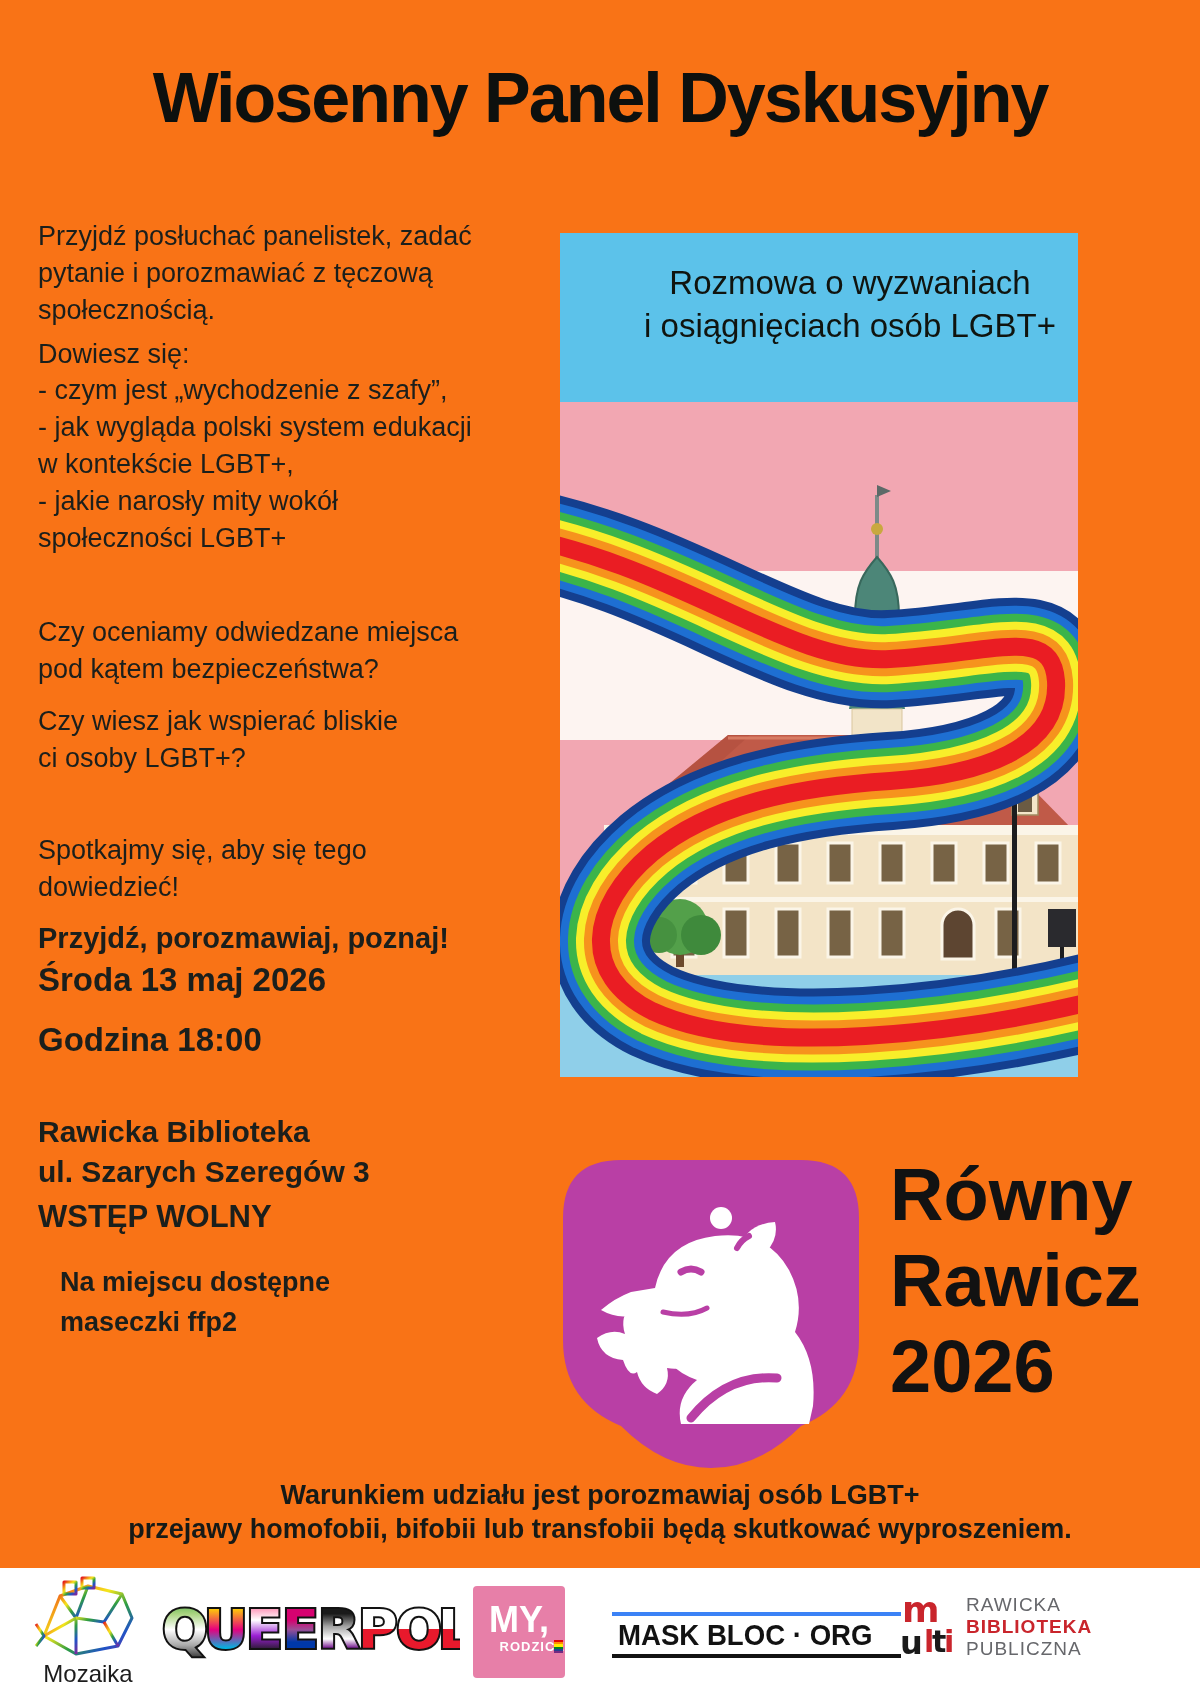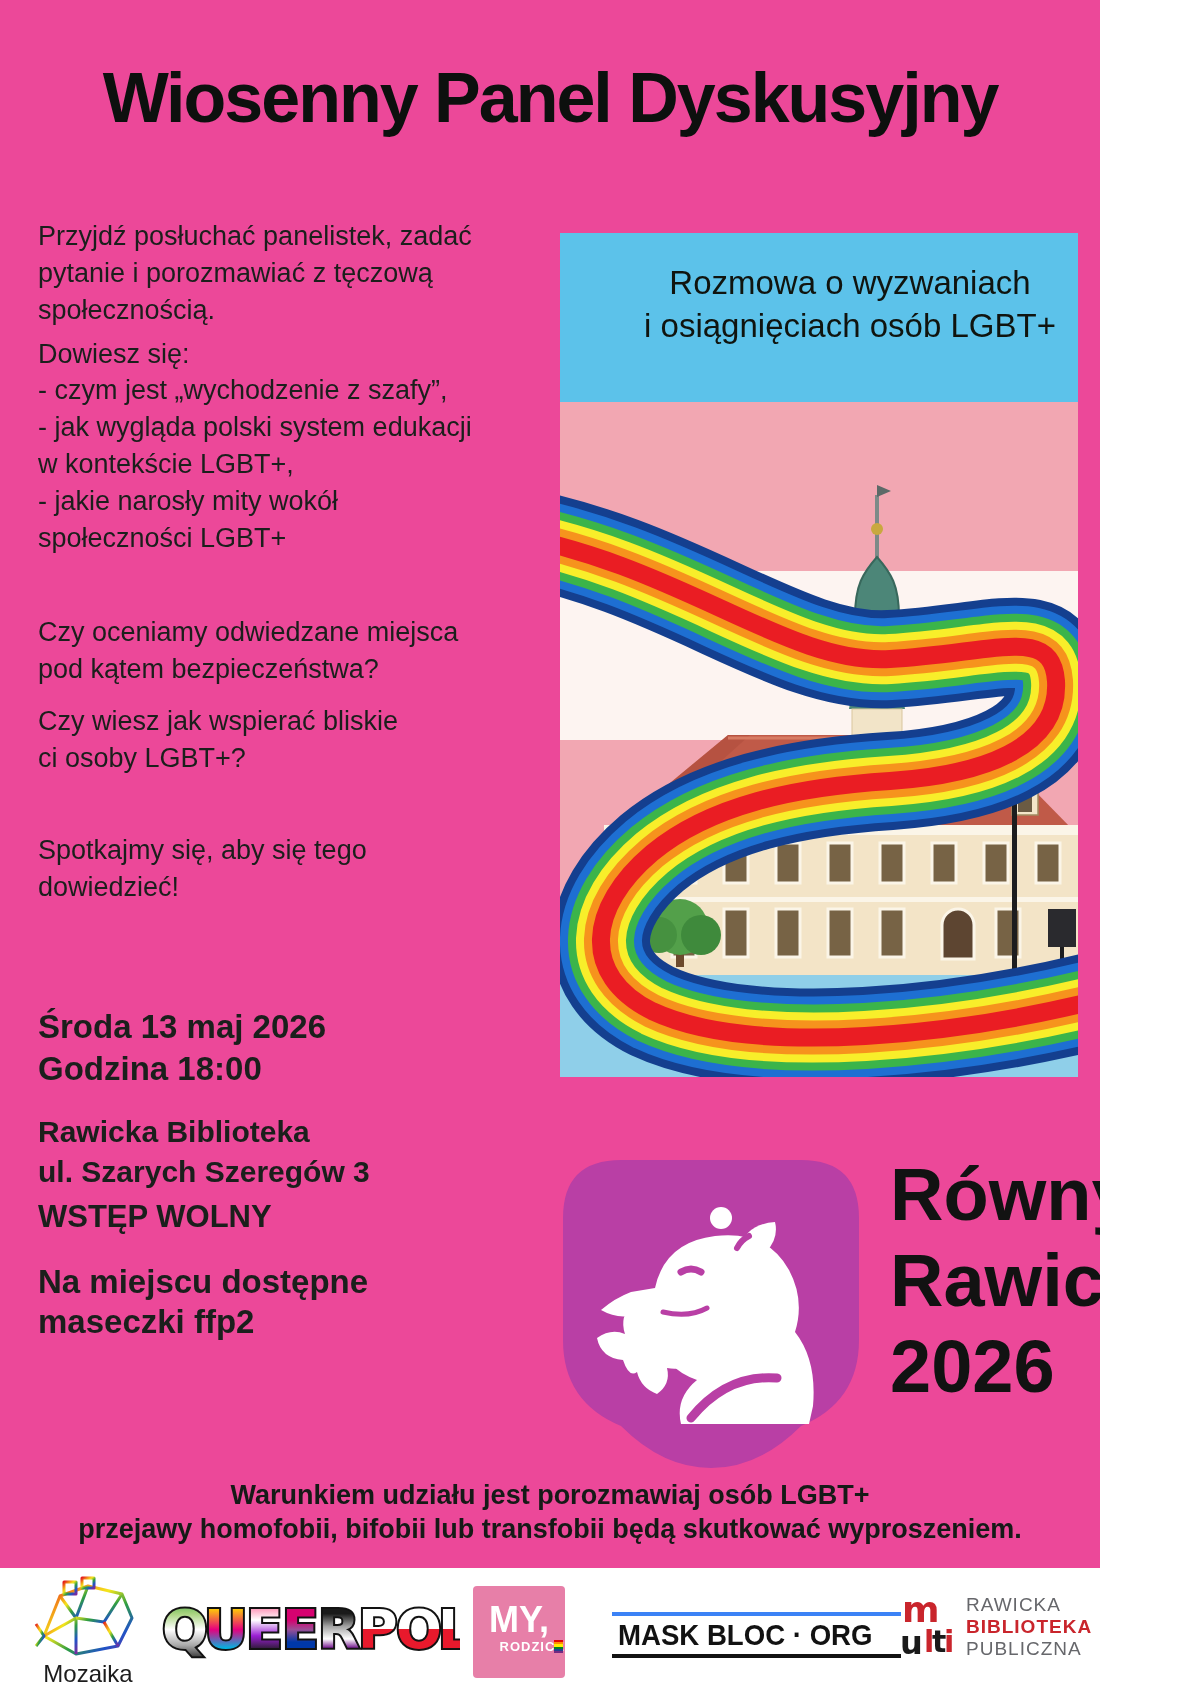--- a/index.html
+++ b/index.html
@@ -1,31 +1,31 @@
 <!DOCTYPE html>
 <html><head>
 <meta charset="utf-8">
 <style>
   html,body{margin:0;padding:0;}
   body{font-family:"Liberation Sans",sans-serif;background:#ffffff;}
-  .poster{position:relative;width:1100px;height:1699px;background:#ec4899;overflow:hidden;color:#161a17;}
+  .poster{position:relative;width:1200px;height:1699px;background:#f97316;overflow:hidden;color:#161a17;}
   .title{position:absolute;left:0;top:58px;width:100%;text-align:center;font-size:70px;font-weight:700;letter-spacing:-2px;color:#0d100e;}
   .tblock{position:absolute;left:38px;white-space:pre-line;font-size:27px;line-height:37px;color:#1b1f1c;}
   .b{font-weight:700;}
   .intro{top:218px;width:470px;}
   .learn-head{top:336px;}
   .learn-items{top:372px;width:480px;}
   .q1{top:614px;width:470px;}
   .q2{top:703px;width:450px;}
   .meet{top:832px;width:430px;}
   .cta{top:920px;font-size:29px;}
-  .datetime{top:1006px;font-size:33px;line-height:42px;}
+  .datetime{top:950px;font-size:33px;line-height:60px;}
   .venue{top:1112px;font-size:30px;line-height:40px;}
   .admission{top:1198px;font-size:31px;}
-  .masks{top:1262px;font-size:33px;line-height:40px;}
+  .masks{top:1262px;font-size:27px;line-height:40px;margin-left:22px;}
   .panel{position:absolute;left:560px;top:233px;width:518px;height:844px;overflow:hidden;
          background:linear-gradient(180deg,#5cc2ea 0 169px,#f2a7b2 169px 338px,#fdf4f1 338px 507px,#f2a7b2 507px 676px,#8fcfe9 676px 100%);}
   .caption{position:absolute;left:0;top:28px;width:100%;text-align:center;font-size:33px;line-height:43px;white-space:pre-line;color:#10140f;padding-left:31px;}
   .panel svg{position:absolute;left:0;top:0;}
   .logo-mark{position:absolute;left:563px;top:1160px;width:296px;height:308px;}
   .logo-text{position:absolute;left:890px;top:1152px;font-size:74px;font-weight:700;line-height:86px;color:#121212;}
   .warning{position:absolute;left:0;top:1478px;width:100%;text-align:center;font-weight:700;font-size:27px;line-height:34px;white-space:pre-line;}
   .footer{position:absolute;left:0;top:1568px;width:1200px;height:131px;background:#ffffff;}
   .moza{position:absolute;left:28px;top:6px;width:120px;text-align:center;}
   .moza-label{font-size:24px;color:#1c1c1c;margin-top:-4px;}
@@ -57,20 +57,21 @@
 - jak wygląda polski system edukacji
   w kontekście LGBT+,
 - jakie narosły mity wokół
   społeczności LGBT+</div>
   <div class="tblock q1">Czy oceniamy odwiedzane miejsca
 pod kątem bezpieczeństwa?</div>
   <div class="tblock q2">Czy wiesz jak wspierać bliskie
 ci osoby LGBT+?</div>
   <div class="tblock meet">Spotkajmy się, aby się tego
 dowiedzieć!</div>
+  <div class="tblock cta b">Przyjdź, porozmawiaj, poznaj!</div>
   <div class="tblock datetime b">Środa 13 maj 2026
 Godzina 18:00</div>
   <div class="tblock venue b">Rawicka Biblioteka
 ul. Szarych Szeregów 3</div>
   <div class="tblock admission b">WSTĘP WOLNY</div>
   <div class="tblock masks b">Na miejscu dostępne
 maseczki ffp2</div>
 
   <div class="panel">
     <svg width="518" height="844" viewBox="0 0 518 844">

